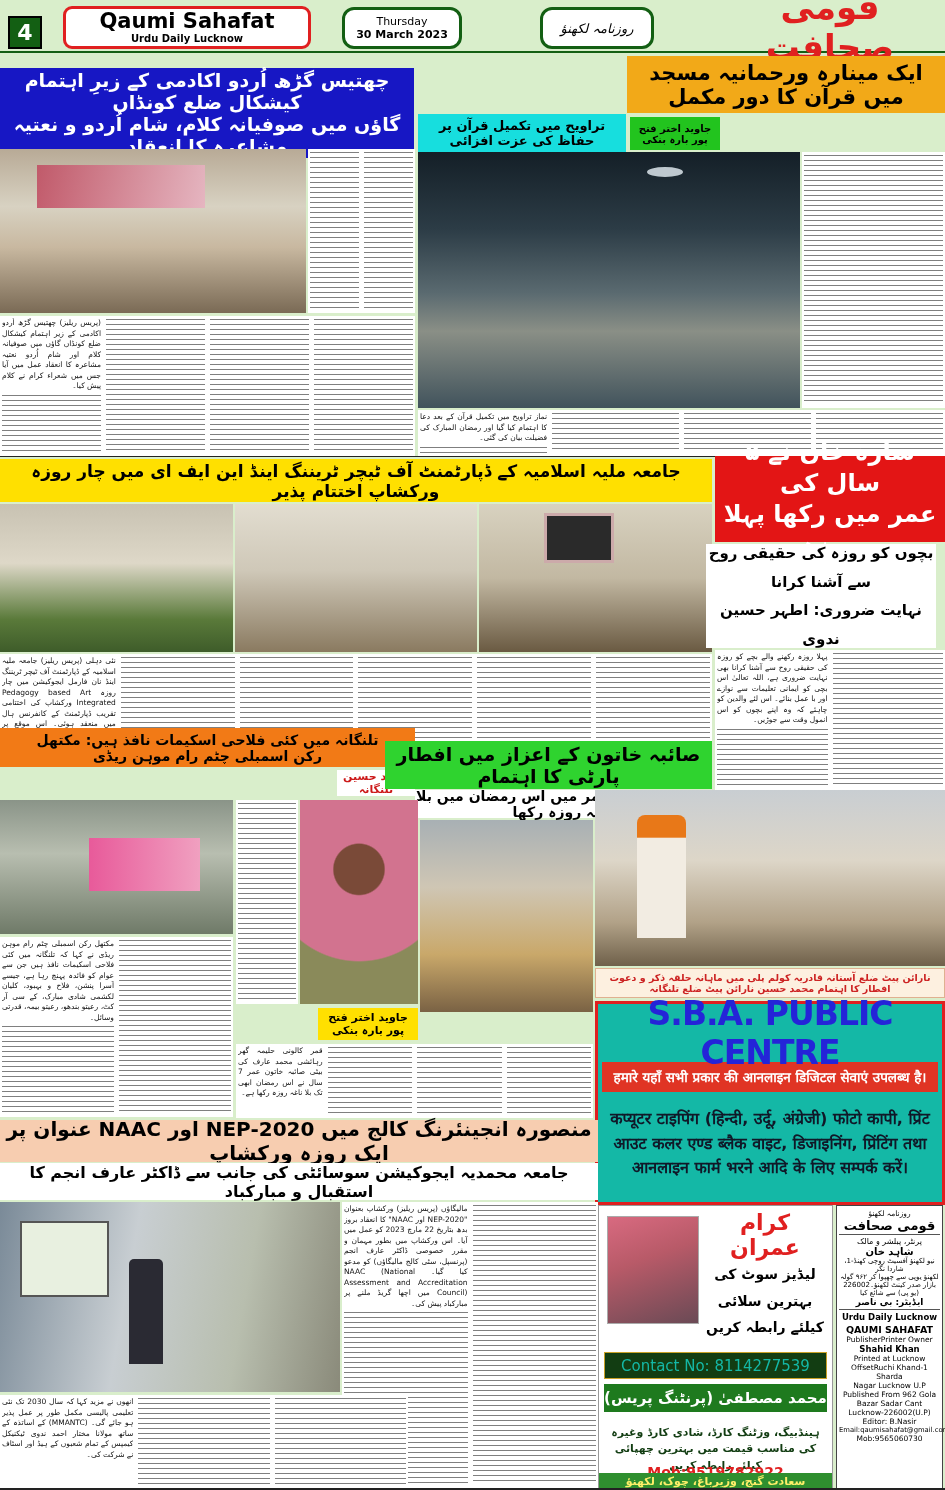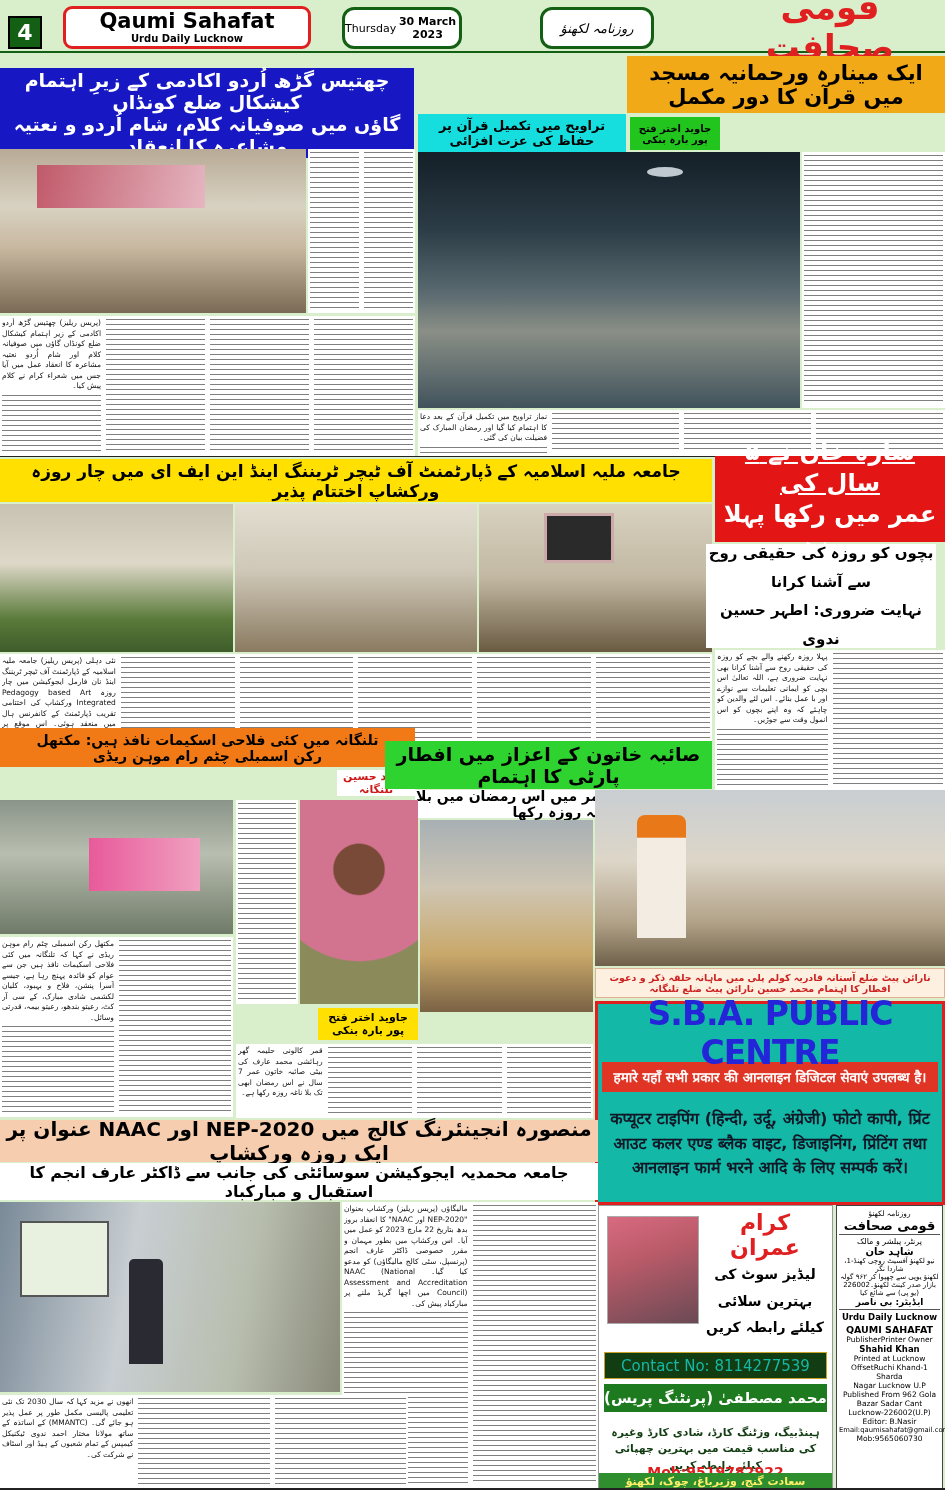--- a/index.html
+++ b/index.html
@@ -22,21 +22,21 @@
 <div id="page">
 
   <div class="abs" style="left:0;top:0;width:945px;height:53px;background:#d9eecb;border-bottom:2px solid #135f13;">
     <div class="abs center" style="left:8px;top:16px;width:34px;height:33px;background:#135f13;border:2px solid #000;color:#fff;font-size:22px;font-weight:bold;">
       <span>4</span>
     </div>
     <div class="abs center" style="left:63px;top:6px;width:248px;height:43px;background:#fff;border:3px solid #e02020;border-radius:9px;flex-direction:column;">
       <div style="font-size:21px;font-weight:bold;line-height:1;">Qaumi Sahafat</div>
       <div style="font-size:10px;font-weight:bold;line-height:1.3;">Urdu Daily Lucknow</div>
     </div>
-    <div class="abs center" style="left:342px;top:7px;width:120px;height:42px;background:#fff;border:3px solid #135f13;border-radius:12px;flex-direction:row;">
+    <div class="abs center" style="left:342px;top:7px;width:120px;height:42px;background:#fff;border:3px solid #135f13;border-radius:12px;flex-direction:column;">
       <div style="font-size:11px;">Thursday</div>
       <div style="font-size:11px;font-weight:bold;">30 March 2023</div>
     </div>
     <div class="abs center" style="left:540px;top:7px;width:114px;height:42px;background:#fff;border:3px solid #135f13;border-radius:12px;">
       <div class="rtl" style="font-size:13px;font-style:italic;">روزنامہ لکھنؤ</div>
     </div>
     <div class="abs center" style="left:720px;top:2px;width:220px;height:49px;">
       <div class="rtl" style="font-size:34px;font-weight:bold;color:#e02020;">قومی صحافت</div>
     </div>
   </div>
@@ -130,21 +130,21 @@
       </div>
     <div class="col">
         <div class="fill"></div>
       </div>
     <div class="col">
         <div class="fill"></div>
       </div>
   </div>
 
   <div class="abs center" style="left:715px;top:456px;width:230px;height:86px;background:#e31515;flex-direction:column;">
-    <div class="rtl" style="font-size:24px;font-weight:bold;color:#fff;line-height:1.3;text-decoration:underline;">سارہ خان نے ۵ سال کی</div>
+    <div class="rtl" style="font-size:24px;font-weight:bold;color:#fff;line-height:1.3;">سارہ خان نے ۵ سال کی</div>
     <div class="rtl" style="font-size:24px;font-weight:bold;color:#fff;line-height:1.3;">عمر میں رکھا پہلا روزہ</div>
   </div>
   <div class="abs center" style="left:706px;top:544px;width:230px;height:104px;background:#fff;flex-direction:column;">
     <div class="rtl headline" style="font-size:15px;line-height:1.9;">بچوں کو روزہ کی حقیقی روح سے آشنا کرانا</div>
     <div class="rtl headline" style="font-size:15px;line-height:1.9;">نہایت ضروری: اطہر حسین ندوی</div>
   </div>
   <div class="abs cols" style="left:715px;top:650px;width:230px;height:140px;">
     <div class="col">
         <p class="excerpt">پہلا روزہ رکھنے والے بچے کو روزہ کی حقیقی روح سے آشنا کرانا بھی نہایت ضروری ہے، اللہ تعالیٰ اس بچی کو ایمانی تعلیمات سے نوازے اور با عمل بنائے۔ اس لئے والدین کو چاہئے کہ وہ اپنے بچوں کو اس انمول وقت سے جوڑیں۔</p>
         <div class="fill"></div>

